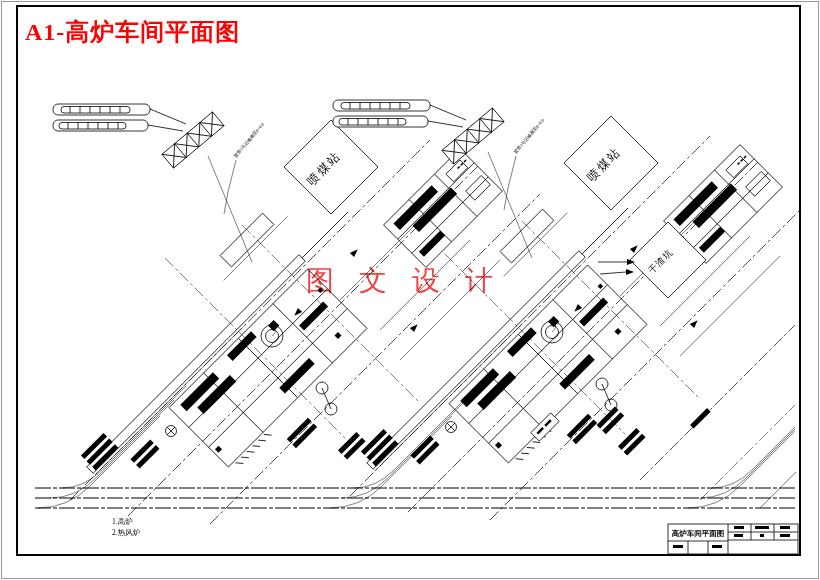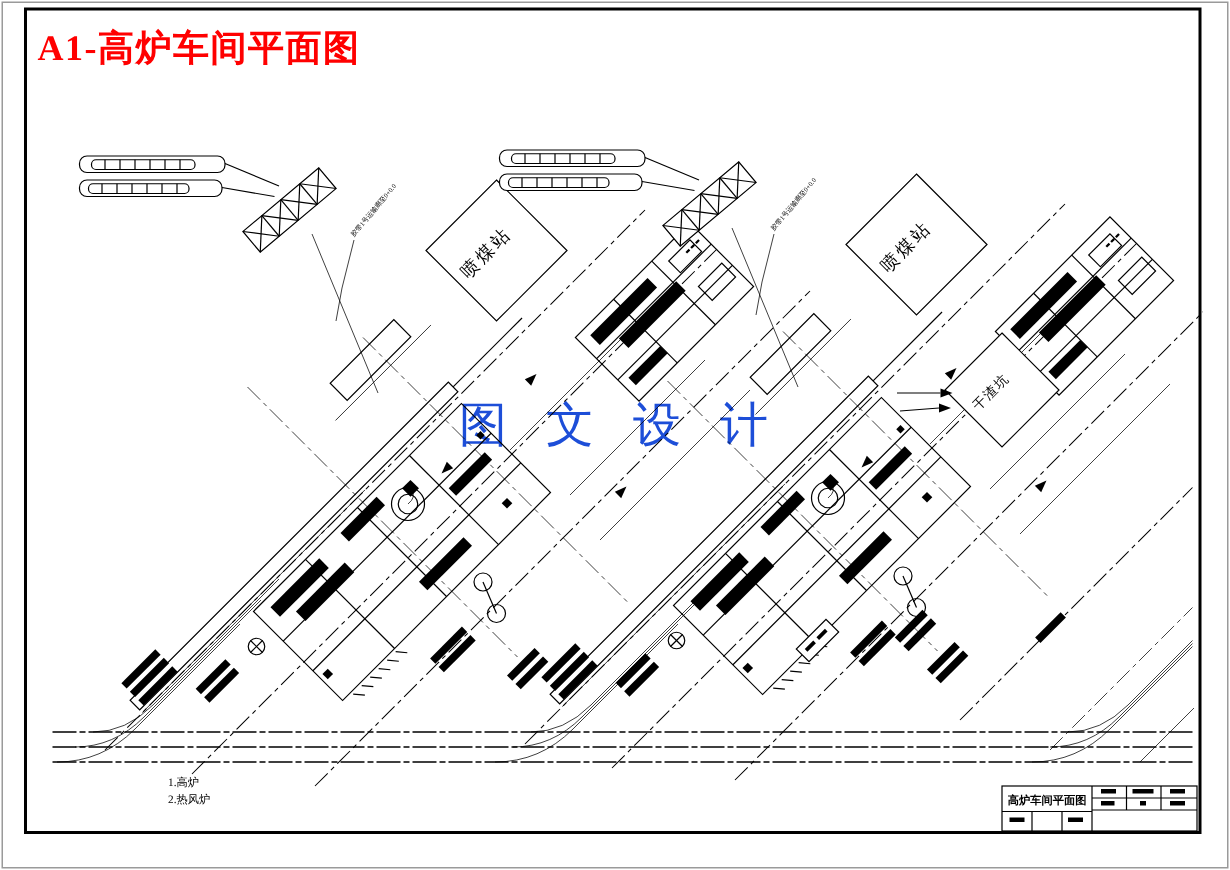--- a/index.html
+++ b/index.html
@@ -5,22 +5,22 @@
   html,body{margin:0;padding:0;background:#e9e9e9;}
   #stage{position:relative;width:820px;height:580px;background:#ffffff;
          font-family:"Liberation Sans",sans-serif;overflow:hidden;}
   .outer-border{position:absolute;left:1px;top:1px;width:816px;height:576px;
                 border:1px solid #9a9a9a;pointer-events:none;}
   .inner-border{position:absolute;left:16px;top:5px;width:785px;height:551px;
                 border:2px solid #000;box-sizing:border-box;pointer-events:none;}
   .red-title{position:absolute;left:25px;top:16px;color:#ff0000;
              font-family:"Liberation Serif",serif;font-weight:bold;
              font-size:24px;letter-spacing:1px;white-space:nowrap;}
-  .watermark{position:absolute;left:306px;top:262px;color:#1d4ed8;
-             font-family:"Liberation Serif",serif;font-size:32px;
+  .watermark{position:absolute;left:306px;top:262px;color:#ef4444;
+             font-family:"Liberation Serif",serif;font-size:28px;
              letter-spacing:9px;white-space:nowrap;text-align:center;}
   svg{position:absolute;left:17px;top:6px;}
   svg line,svg path,svg rect,svg circle,svg polygon,svg polyline
       {stroke:#000;fill:none;stroke-width:0.8;}
   svg .f{fill:#000;stroke:none;}
   svg .w{fill:#fff;stroke:#000;}
   svg .dd{stroke-dasharray:12 3 3 3;stroke-width:0.7;}
   svg .rail{stroke-dasharray:16 2 4 2;stroke-width:1;}
   svg .thin{stroke-width:0.5;}
   svg text{stroke:none;fill:#000;font-family:"Liberation Serif",serif;}

